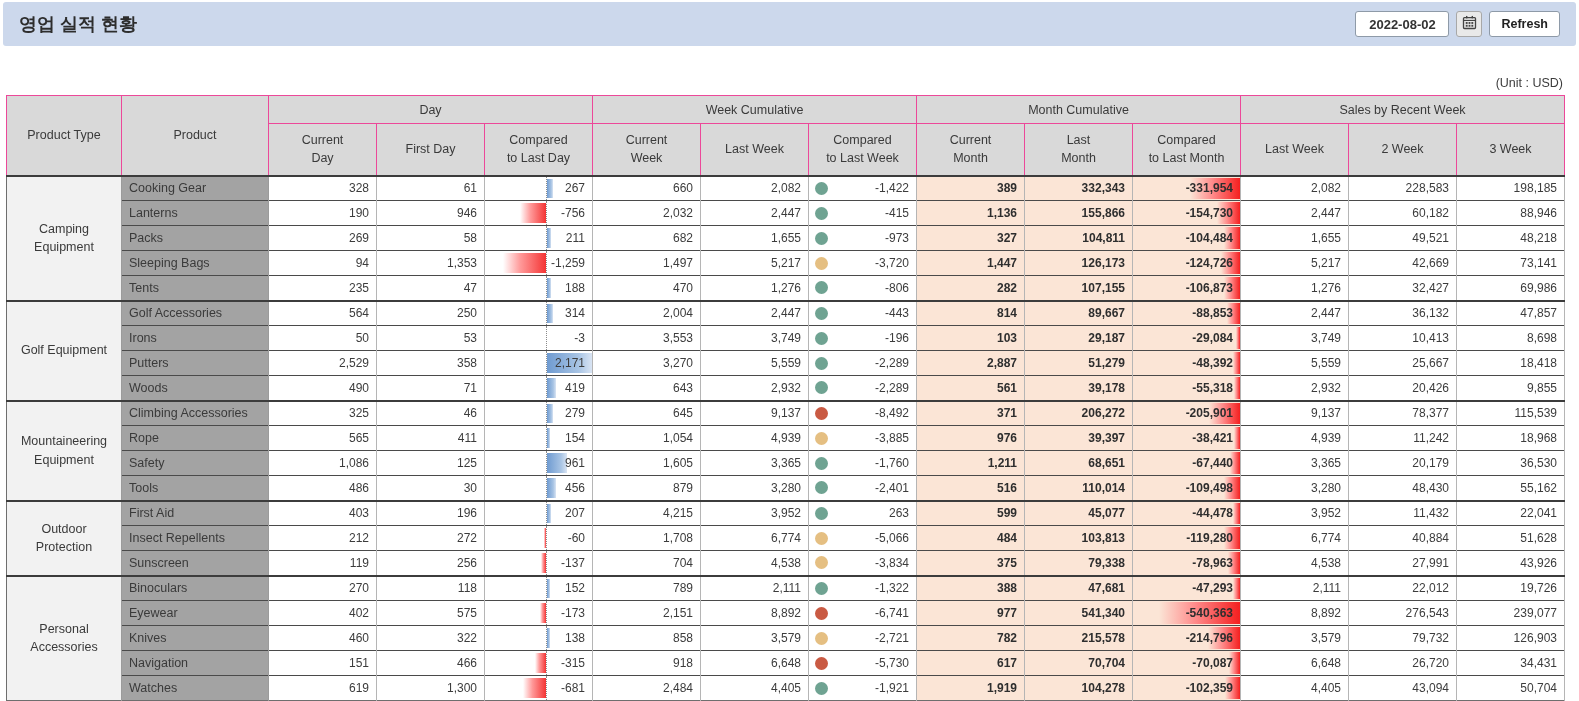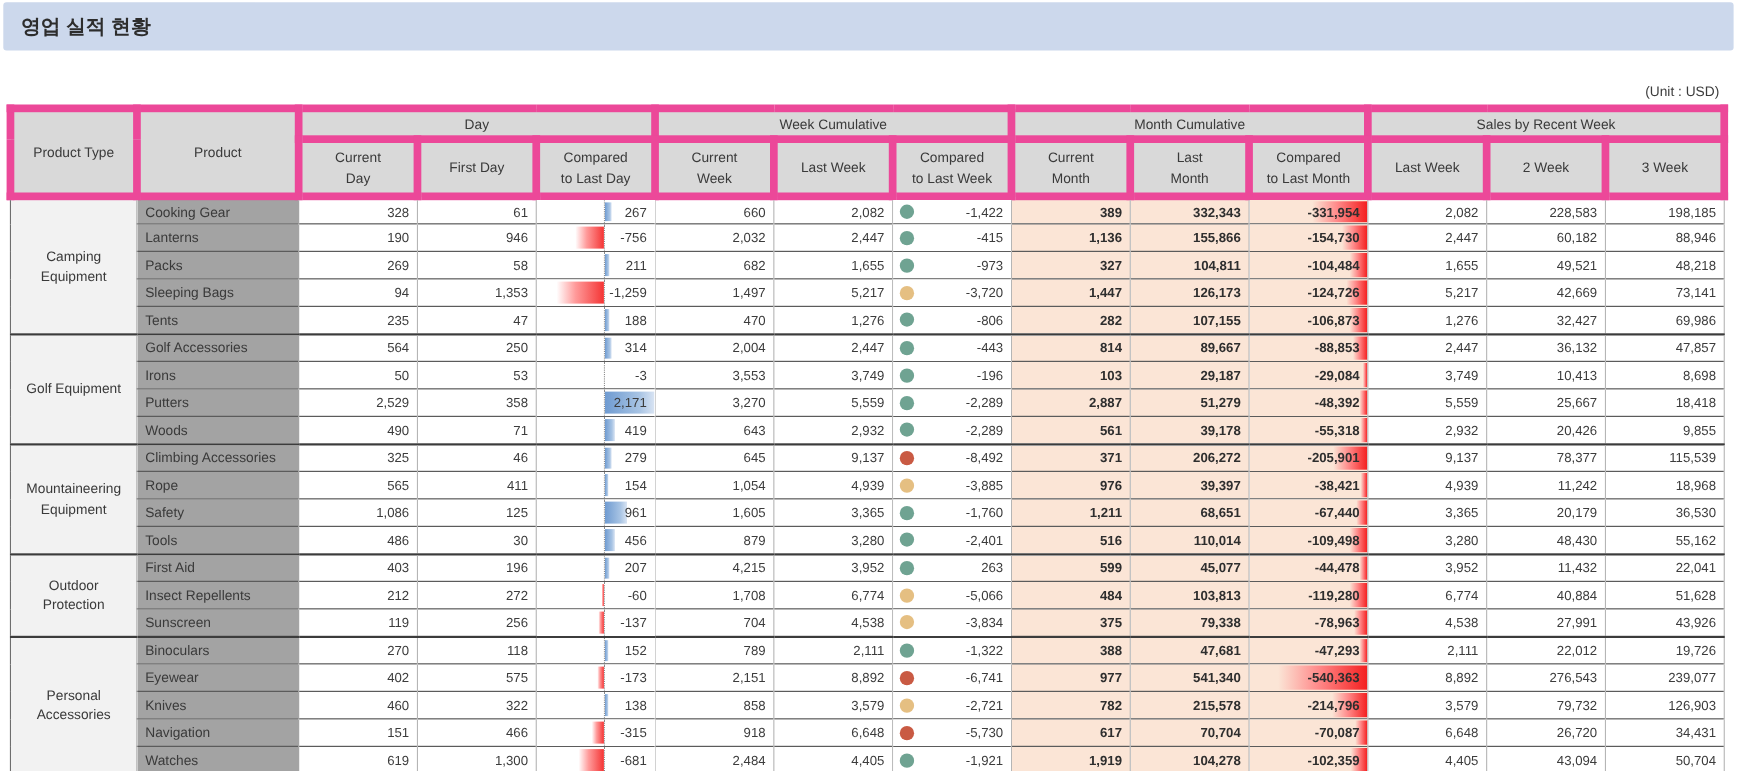--- a/index.html
+++ b/index.html
@@ -20,21 +20,21 @@
              cursor: pointer; }
   .refresh-btn { height: 26px; background: #fff; border: 1px solid #8e9aa8; border-radius: 3px;
                  padding: 0 11px; font-size: 12.5px; font-weight: bold; color: #222;
                  cursor: pointer; font-family: "Liberation Sans", sans-serif; }
 
   .unit { position: absolute; right: 16px; top: 76px; font-size: 12.5px; color: #3c3c3c; }
 
   
   table { position: absolute; left: 6px; top: 95px; border-collapse: collapse;
           table-layout: fixed; border: 1px solid #6e6e6e; }
-  th { background: #d9d9d9; border: 7px solid #ec4899; font-weight: normal;
+  th { background: #d9d9d9; border: 1px solid #ec4899; font-weight: normal;
        color: #3a3a3a; font-size: 12.5px; }
   th.sub { white-space: pre-line; line-height: 1.5; }
   tr.grp-hdr  { height: 28px; }
   tr.sub-hdr  { height: 52px; }
   tbody tr { height: 25px; }
   td { border-right: 1px solid #b5b5b5; border-top: 1px solid #4a4a4a;
        font-size: 12px; color: #3c3c3c; padding: 0 7px; overflow: hidden;
        background: #fff; }
   tr.gstart td { border-top: 2px solid #3c3c3c; }
   td.ptype   { background: #f2f2f2; text-align: center; font-size: 12.5px; color: #3a3a3a;
@@ -64,20 +64,40 @@
   td.cmp-month { position: relative; }
   td.cmp-month .mbar { position: absolute; right: 0; top: 1px; bottom: 1px; z-index: 1;
                        background: linear-gradient(90deg, rgba(255,255,255,0) 0%, #ff8a8a 45%, #f41f1f 100%); }
   td.cmp-month .val { position: relative; z-index: 2; }
 </style>
 </head>
 <body>
 
 <div class="topbar">
   <div class="title">영업 실적 현황</div>
+  <div class="topbar-right">
+    <input class="date-box" value="2022-08-02" style="">
+    <button class="cal-btn">
+      <span>
+        <svg width="15" height="15" viewBox="0 0 16 16">
+          <rect x="1.6" y="2.8" width="12.8" height="11.6" rx="1" fill="none" stroke="#444" stroke-width="1.4"></rect>
+          <line x1="1.6" y1="5.8" x2="14.4" y2="5.8" stroke="#444" stroke-width="1.2"></line>
+          <line x1="5" y1="1" x2="5" y2="3.6" stroke="#444" stroke-width="1.5"></line>
+          <line x1="11" y1="1" x2="11" y2="3.6" stroke="#444" stroke-width="1.5"></line>
+          <rect x="4" y="7.5" width="2" height="2" fill="#444"></rect>
+          <rect x="7" y="7.5" width="2" height="2" fill="#444"></rect>
+          <rect x="10" y="7.5" width="2" height="2" fill="#444"></rect>
+          <rect x="4" y="10.5" width="2" height="2" fill="#444"></rect>
+          <rect x="7" y="10.5" width="2" height="2" fill="#444"></rect>
+          <rect x="10" y="10.5" width="2" height="2" fill="#444"></rect>
+        </svg>
+      </span>
+    </button>
+    <button class="refresh-btn">Refresh</button>
+  </div>
 </div>
 
 <div class="unit">(Unit : USD)</div>
 
 <table>
   <colgroup>
       <col style="width: 115px;">
       <col style="width: 147px;">
       <col style="width: 108px;">
       <col style="width: 108px;">

